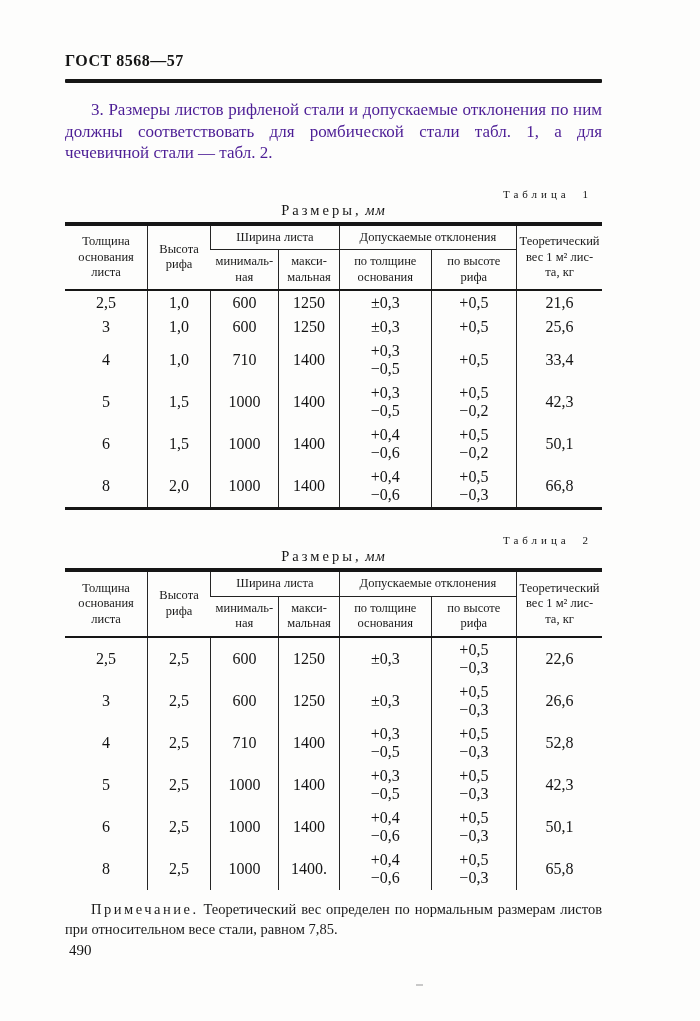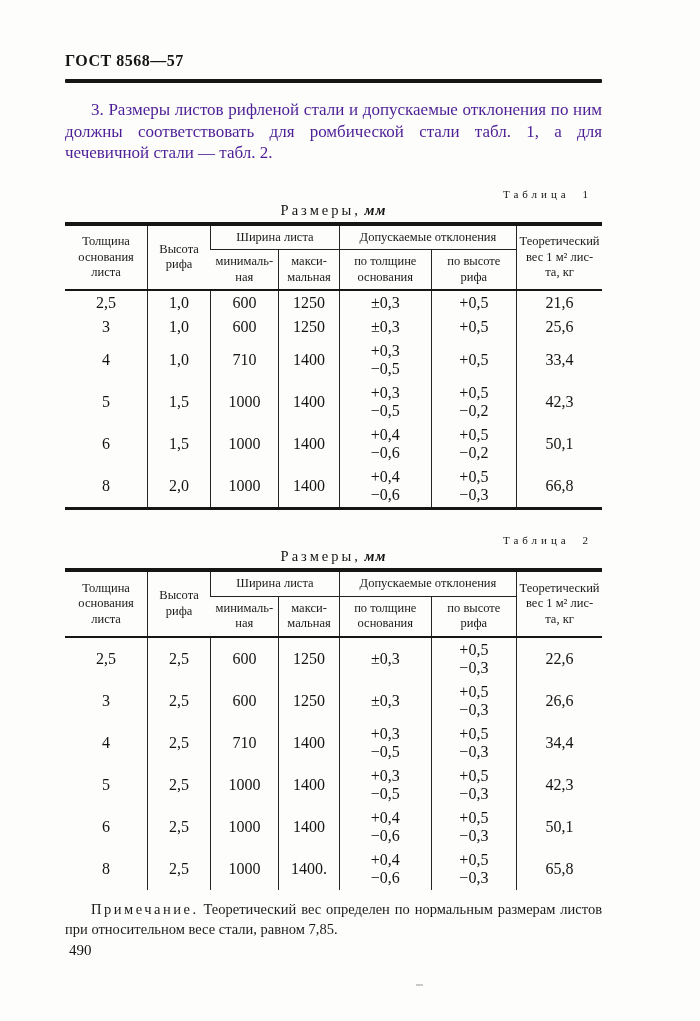--- a/index.html
+++ b/index.html
@@ -24,21 +24,21 @@
   }
   .table-block{margin:0;}
   .table-caption{
     font-size:11px;letter-spacing:4px;word-spacing:6px;text-align:right;
     padding-right:10px;margin-top:24px;color:#151515;
   }
   .table-title{
     font-size:14.5px;text-align:center;margin-top:2px;margin-bottom:3px;color:#151515;
   }
   .table-title .t-name{letter-spacing:3px;}
-  .table-title .t-unit{font-style:italic;letter-spacing:1px;font-weight:bold;}
+  .table-title .t-unit{font-style:italic;letter-spacing:1px;}
   table.gost-table{
     width:100%;border-collapse:collapse;table-layout:fixed;
     border-top:4px solid #161616;
   }
   table.gost-table.has-bottom{border-bottom:3px solid #161616;}
   .gost-table thead tr:last-child th{border-bottom:2.5px solid #161616;}
   .gost-table th{
     font-weight:normal;font-size:12.5px;line-height:15.5px;text-align:center;
     vertical-align:middle;white-space:pre-line;padding:4px 2px;color:#1a1a1a;
   }
@@ -236,21 +236,21 @@
           </tr>
           <tr>
             <td>4</td>
             <td>2,5</td>
             <td>710</td>
             <td>1400</td>
             <td>+0,3
 −0,5</td>
             <td>+0,5
 −0,3</td>
-            <td>34,4</td>
+            <td>52,8</td>
           </tr>
           <tr>
             <td>5</td>
             <td>2,5</td>
             <td>1000</td>
             <td>1400</td>
             <td>+0,3
 −0,5</td>
             <td>+0,5
 −0,3</td>

